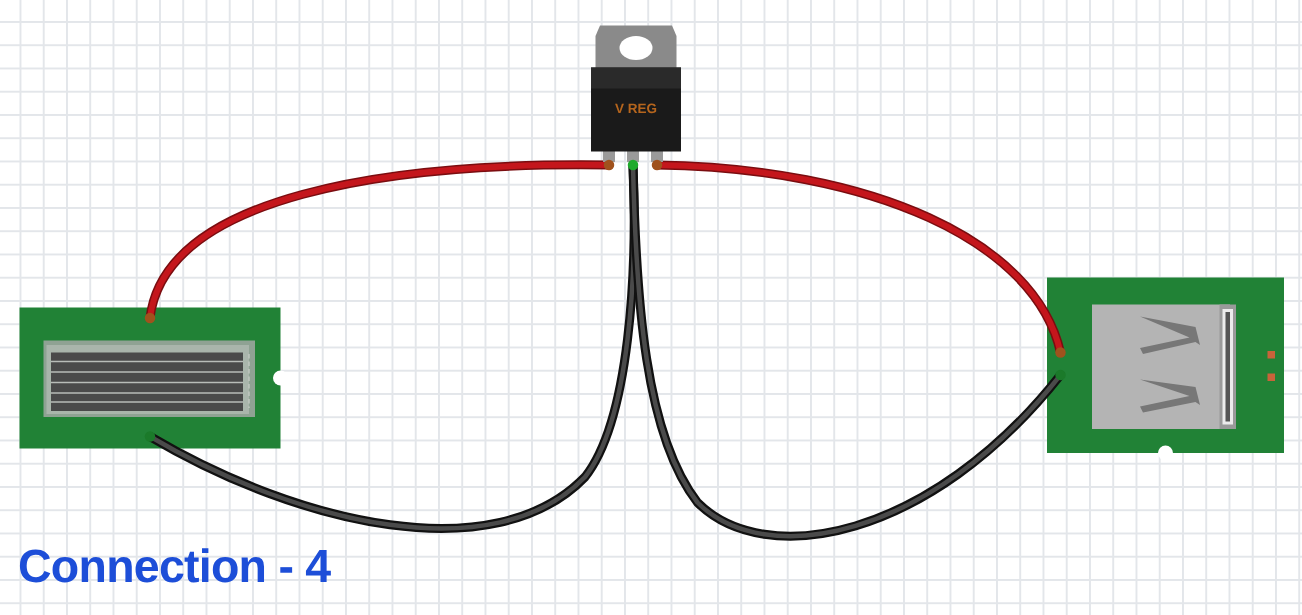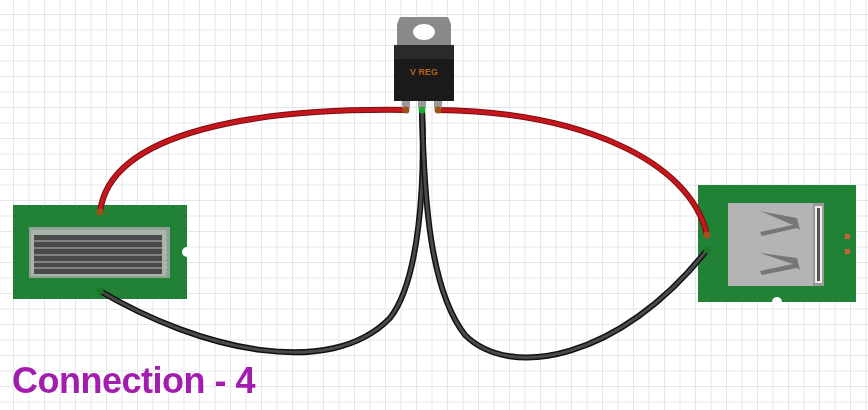--- a/index.html
+++ b/index.html
@@ -10,21 +10,21 @@
       linear-gradient(to right, #e3e6ea 1px, transparent 1px),
       linear-gradient(to bottom, #e3e6ea 1px, transparent 1px);
     background-size: 15.5px 15.5px;
     background-position: 13px 14px;
     font-family: "DejaVu Sans", sans-serif;
   }
   #canvas { position: absolute; left: 0; top: 0; }
   .caption {
     position: absolute; left: 12px; top: 360px;
     font-family: "Liberation Sans", sans-serif;
-    font-weight: bold; font-size: 36px; color: #a21caf; letter-spacing: -0.5px;
+    font-weight: bold; font-size: 31px; color: #1d4ed8; letter-spacing: -0.5px;
   }
 </style>
 </head>
 <body>
 
 <svg id="canvas" width="868" height="410" viewBox="0 0 868 410">
 
   <g>
     <rect x="13" y="205" width="174" height="94" fill="#218236"></rect>
     <circle cx="187" cy="252" r="5" fill="#ffffff"></circle>

